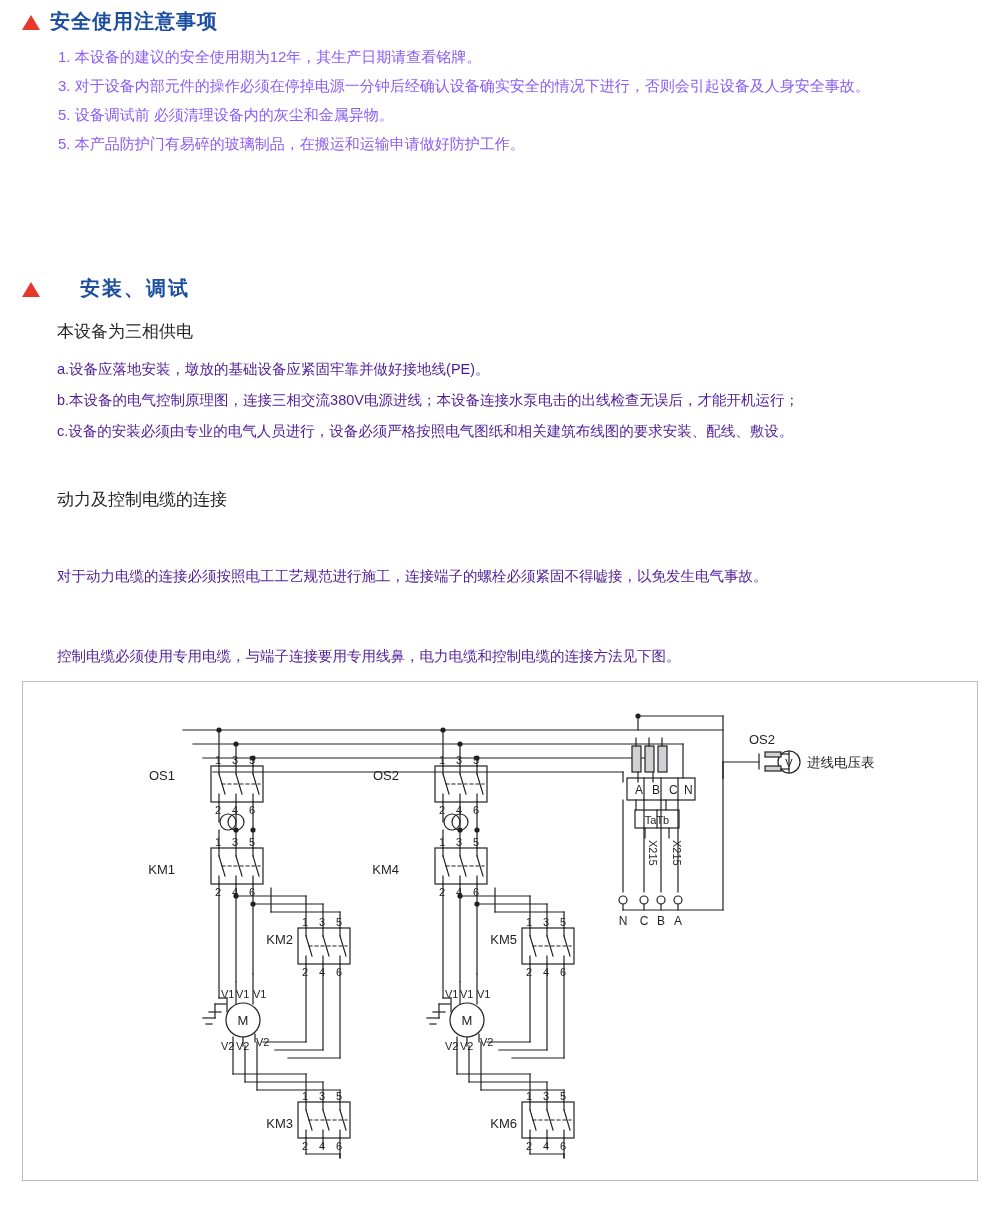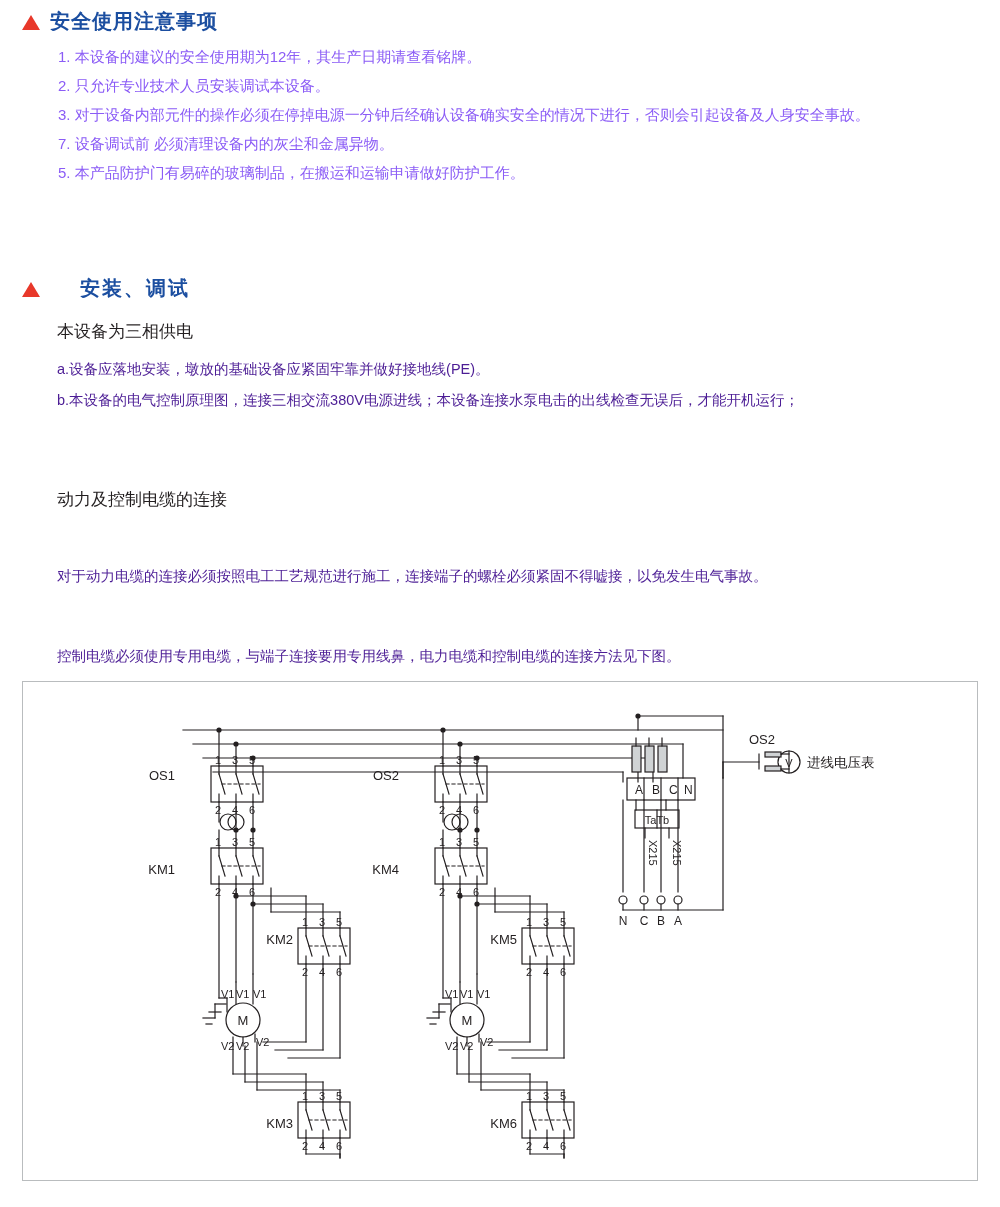--- a/index.html
+++ b/index.html
@@ -120,34 +120,34 @@
 
 <div class="page">
 
   <div class="section-head" id="sec-safety">
     <span class="tri"></span>
     <span class="title">安全使用注意事项</span>
   </div>
 
   <div class="safety-list">
     <div class="li">1. 本设备的建议的安全使用期为12年，其生产日期请查看铭牌。</div>
-    <div class="li">2. 只允许专业技术人员安装调试本设备。</div>
     <div class="li">3. 对于设备内部元件的操作必须在停掉电源一分钟后经确认设备确实安全的情况下进行，否则会引起设备及人身安全事故。</div>
-    <div class="li">7. 设备调试前 必须清理设备内的灰尘和金属异物。</div>
+    <div class="li">5. 设备调试前 必须清理设备内的灰尘和金属异物。</div>
     <div class="li">5. 本产品防护门有易碎的玻璃制品，在搬运和运输申请做好防护工作。</div>
   </div>
 
   <div class="section-head" id="sec-install">
     <span class="tri"></span>
     <span class="title">安装、调试</span>
   </div>
 
   <div class="sub-title" id="sub-fixing">本设备为三相供电</div>
   <div class="para" id="p-a">a.设备应落地安装，墩放的基础设备应紧固牢靠并做好接地线(PE)。</div>
   <div class="para" id="p-b">b.本设备的电气控制原理图，连接三相交流380V电源进线；本设备连接水泵电击的出线检查无误后，才能开机运行；</div>
+  <div class="para" id="p-c">c.设备的安装必须由专业的电气人员进行，设备必须严格按照电气图纸和相关建筑布线图的要求安装、配线、敷设。</div>
 
   <div class="sub-title" id="sub-cable">动力及控制电缆的连接</div>
   <div class="para" id="p-ctrl">控制电缆必须使用专用电缆，与端子连接要用专用线鼻，电力电缆和控制电缆的连接方法见下图。</div>
   <div class="para" id="p-power2">对于动力电缆的连接必须按照电工工艺规范进行施工，连接端子的螺栓必须紧固不得嘘接，以免发生电气事故。</div>
 
   <div id="diagram-frame">
     <svg id="diagram-svg" width="954" height="498" viewBox="0 0 954 498">
       <g stroke="#231f20" stroke-width="1.2" fill="none" stroke-linecap="square">
 
         <path d="M160 48 H700"></path>

